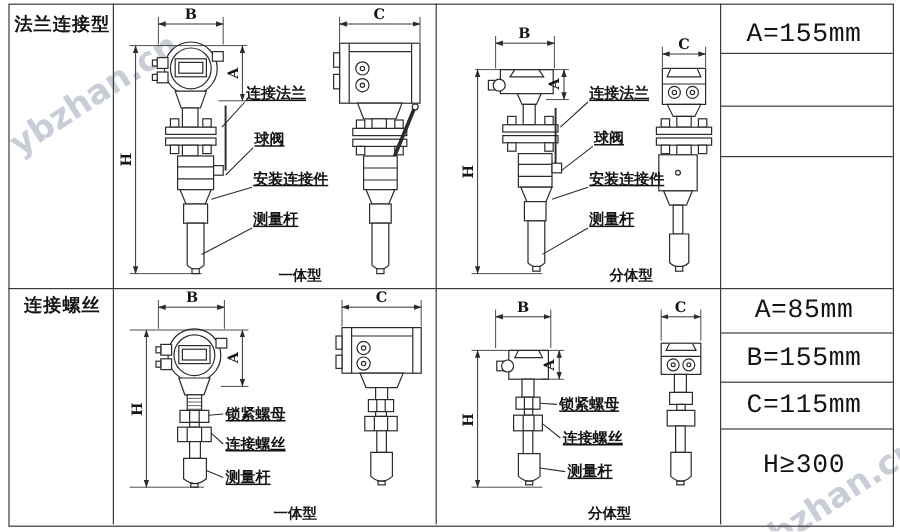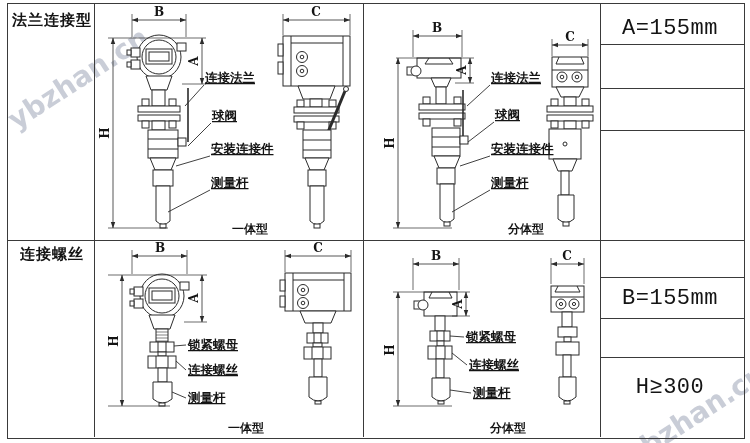--- a/index.html
+++ b/index.html
@@ -50,21 +50,23 @@
     <div class="gl" style="left:600px;top:130px;width:144px;height:1px"></div>
     <div class="gl" style="left:600px;top:277px;width:144px;height:1px"></div>
     <div class="gl" style="left:600px;top:318px;width:144px;height:1px"></div>
     <div class="gl" style="left:600px;top:357px;width:144px;height:1px"></div>
   </div>
 
   <div class="rowlabel" style="top:11px">法兰连接型</div>
   <div class="rowlabel" style="top:245px">连接螺丝</div>
 
   <div class="valcell" style="top:19px">A=155mm</div>
+  <div class="valcell" style="top:249px">A=85mm</div>
   <div class="valcell" style="top:289px">B=155mm</div>
+  <div class="valcell" style="top:328px">C=115mm</div>
   <div class="valcell" style="top:378px">H≥300</div>
 
   <svg id="svgR1" class="diag" style="left:94px;top:2px" width="506" height="238" viewBox="94 2 506 238">
     <defs>
       <marker id="arwA" viewBox="0 0 10 10" refX="9.5" refY="5" markerWidth="8" markerHeight="8" orient="auto-start-reverse">
         <path d="M0,1.5 L10,5 L0,8.5 Z" fill="#2b2b2b"></path>
       </marker>
     </defs>
 
     <g>

